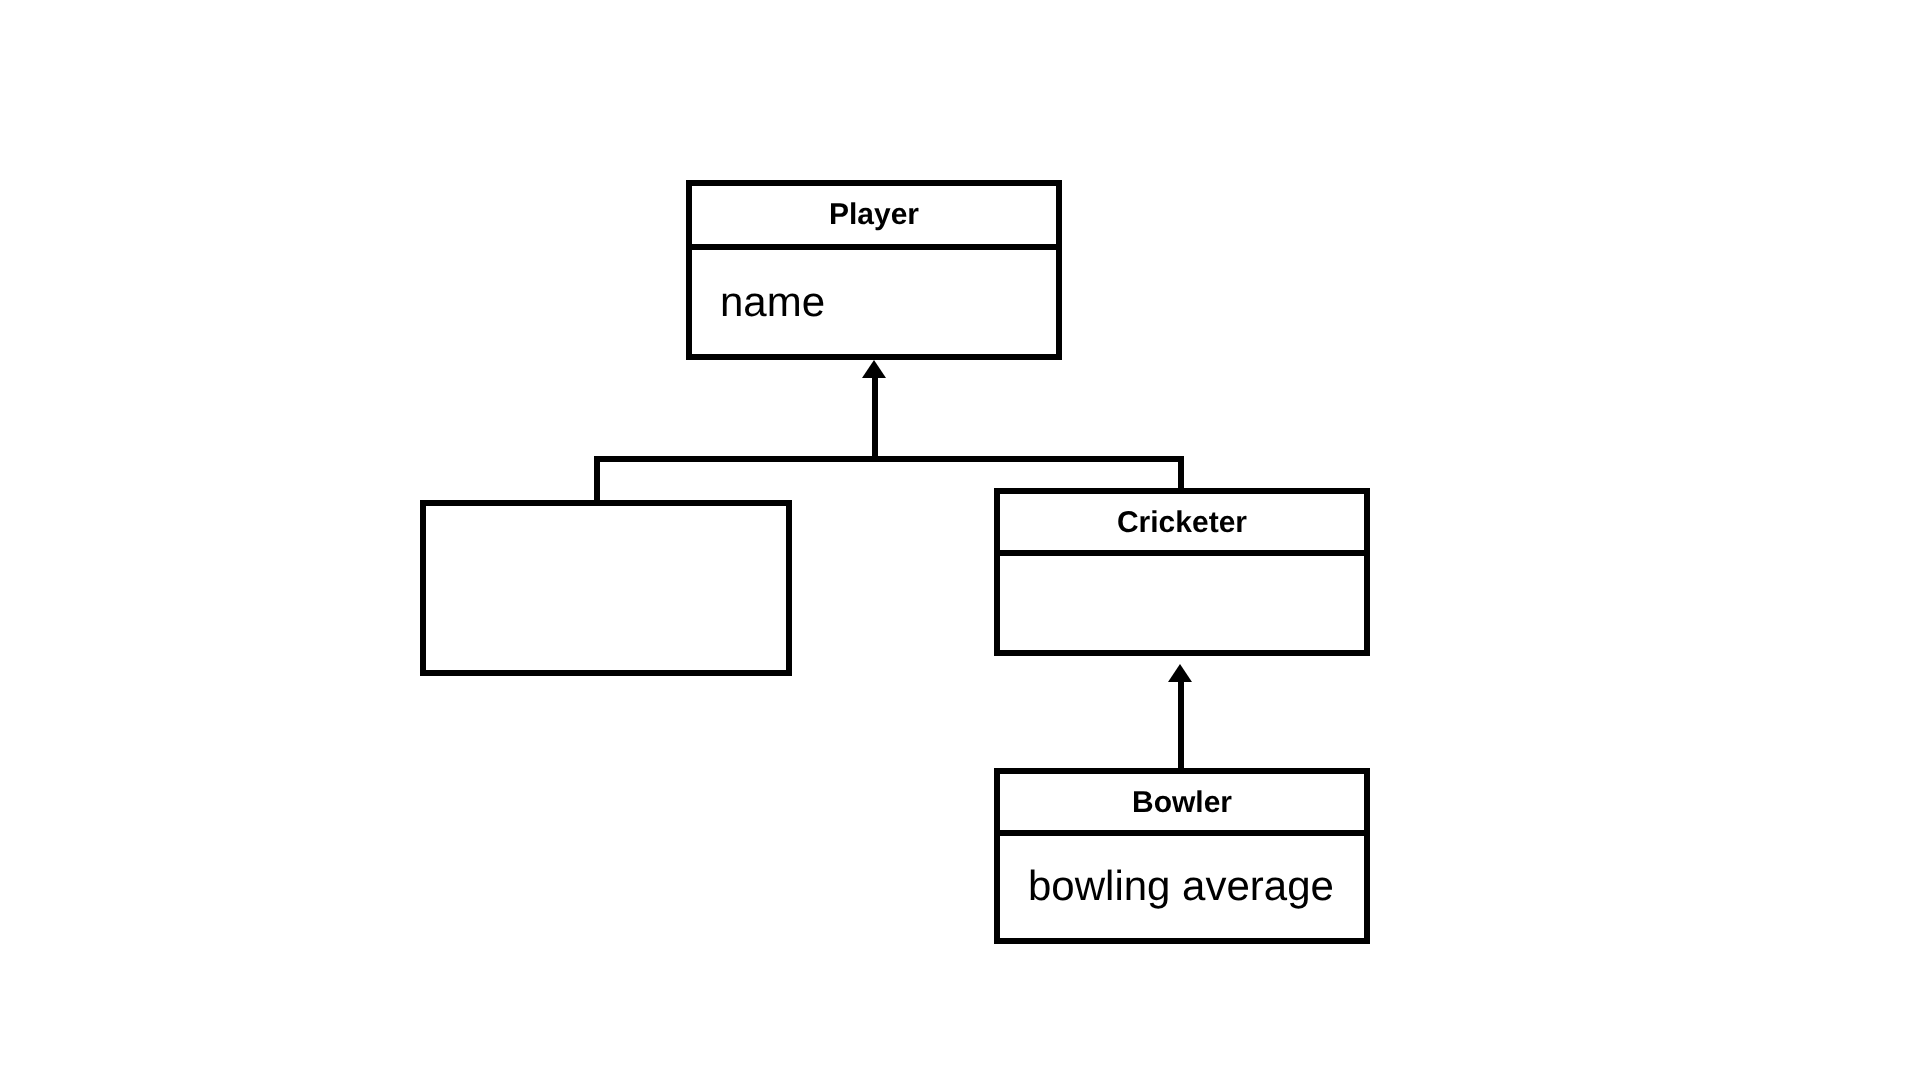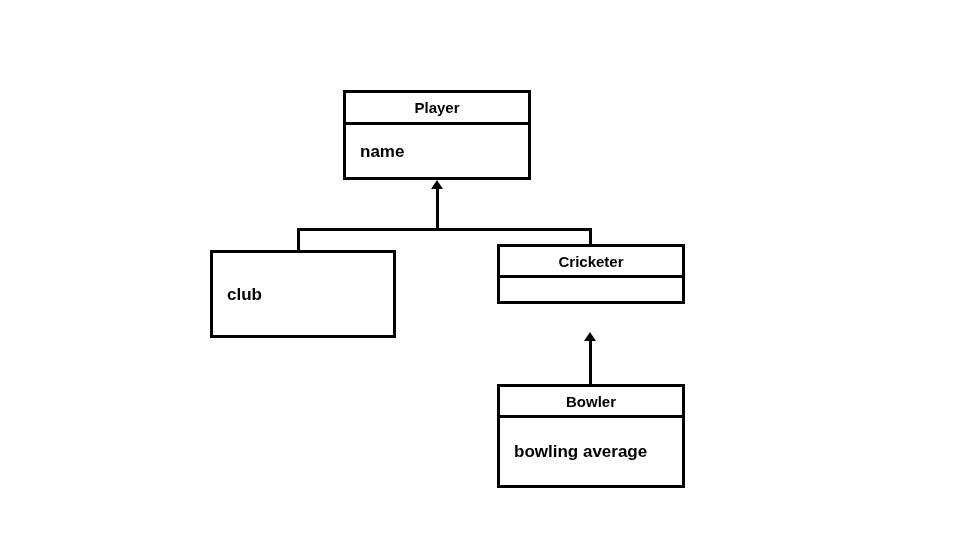--- a/index.html
+++ b/index.html
@@ -32,22 +32,22 @@
     justify-content: center;
     font-weight: bold;
     font-size: 15px;
     line-height: 1;
   }
   .class-attr {
     flex: 1;
     display: flex;
     align-items: center;
     padding-left: 14px;
-    font-size: 17px;
-    font-weight: bold;
+    font-size: 21px;
+    font-weight: normal;
     line-height: 1;
     text-align: center;
   }
   .line {
     position: absolute;
     background: #000000;
   }
   .arrow-up {
     position: absolute;
     width: 0;
@@ -55,23 +55,23 @@
     border-left: 6px solid transparent;
     border-right: 6px solid transparent;
     border-bottom: 9px solid #000000;
   }
 
   
   #box-player     { left: 343px; top:  90px; width: 188px; height: 90px; }
   #box-player .class-title     { height: 32px; }
   #box-footballer { left: 210px; top: 250px; width: 186px; height: 88px; }
   #box-footballer .class-title { height: 33px; }
-  #box-cricketer  { left: 497px; top: 244px; width: 188px; height: 60px; gap: 24px; }
+  #box-cricketer  { left: 497px; top: 244px; width: 188px; height: 84px; gap: 24px; }
   #box-cricketer .class-title  { height: 31px; }
-  #box-bowler     { left: 497px; top: 384px; width: 188px; height: 104px; }
+  #box-bowler     { left: 497px; top: 384px; width: 188px; height: 88px; }
   #box-bowler .class-title     { height: 31px; }
 
   
   #arrow-player   { left: 431px; top: 180px; }
   #stem-player    { left: 436px; top: 186px; width: 3px;   height: 45px; }
   #h-branch       { left: 297px; top: 228px; width: 295px; height: 3px;  }
   #v-left         { left: 297px; top: 230px; width: 3px;   height: 20px; }
   #v-right        { left: 589px; top: 230px; width: 3px;   height: 14px; }
   #arrow-cricketer{ left: 584px; top: 332px; }
   #stem-bowler    { left: 589px; top: 339px; width: 3px;   height: 46px; }
@@ -80,21 +80,20 @@
 <body>
 
 <div class="canvas">
 
   <div class="class-box" id="box-player">
     <div class="class-title">Player</div>
     <div class="class-attr">name</div>
   </div>
 
   <div class="class-box" id="box-footballer">
-    <div class="class-attr">club</div>
   </div>
 
   <div class="class-box" id="box-cricketer">
     <div class="class-title">Cricketer</div>
   </div>
 
   <div class="class-box" id="box-bowler">
     <div class="class-title">Bowler</div>
     <div class="class-attr">bowling average</div>
   </div>

